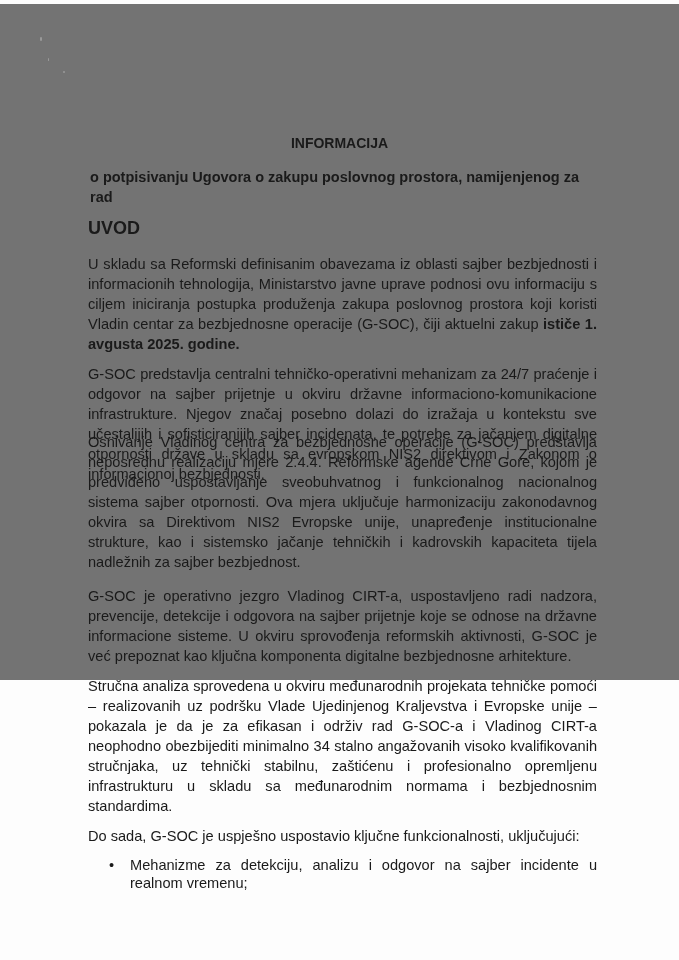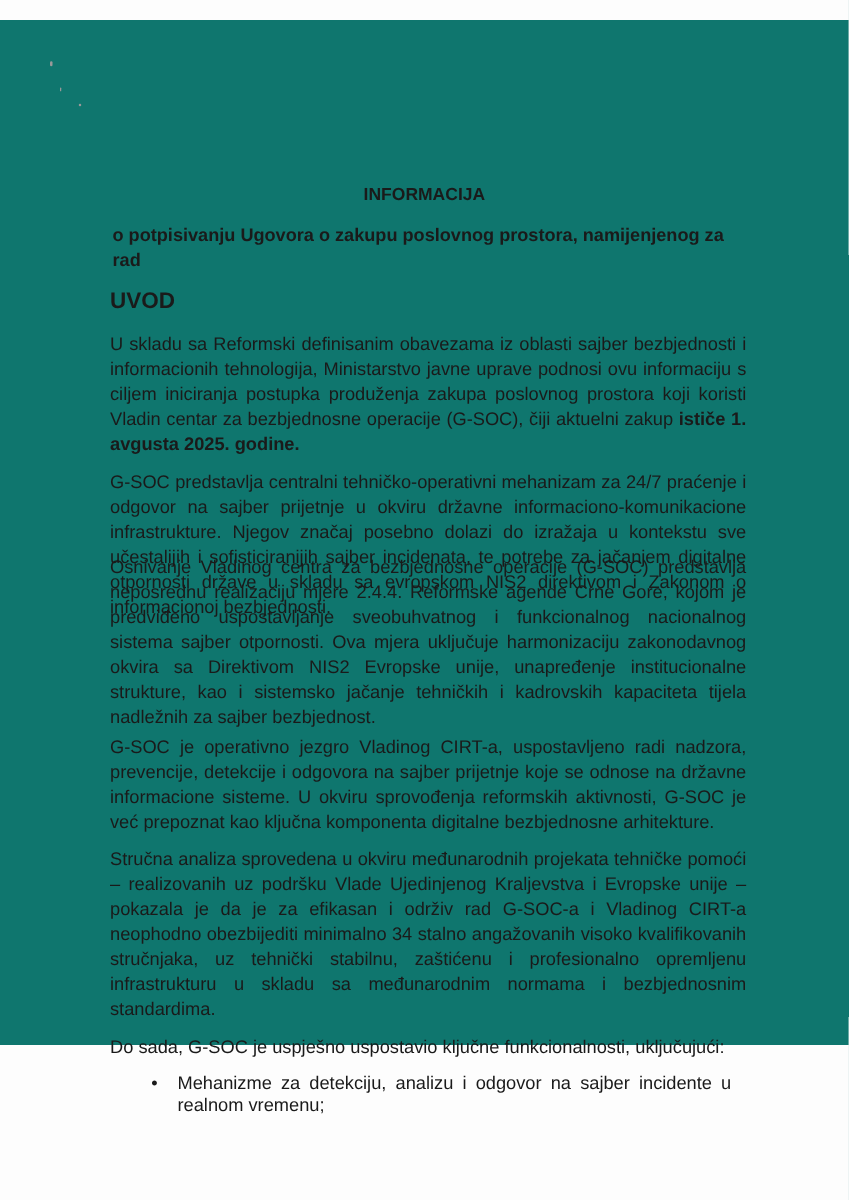--- a/index.html
+++ b/index.html
@@ -1,27 +1,27 @@
 <!DOCTYPE html>
 <html><head>
 <meta charset="utf-8">
 <style>
   html, body { margin: 0; padding: 0; background: #fdfdfd; }
   body { width: 679px; height: 960px; position: relative; overflow: hidden;
          font-family: "Liberation Sans", sans-serif; color: #1a1a1a; }
-  .page { position: absolute; left: 0; top: 16px; width: 679px; height: 820px; background: #0f766e; }
+  .page { position: absolute; left: 0; top: 4px; width: 679px; height: 676px; background: #737373; }
   .speck { position: absolute; background: #999; border-radius: 1px; }
   .title { position: absolute; left: 0; width: 679px; text-align: center; font-weight: bold; font-size: 14px; top: 131px; }
   .subtitle { position: absolute; left: 90px; width: 515px; font-weight: bold; font-size: 14.5px; line-height: 20px; top: 163px; }
   .body { position: absolute; left: 88px; width: 509px; font-size: 14.6px; line-height: 20px; }
   .h { font-weight: bold; font-size: 18px; margin: 0; }
   .h.u { text-decoration: underline; font-size: 14.8px; }
   p { margin: 0; text-align: justify; }
   b { font-weight: bold; }
-  ul { margin: 12px; padding: 0; list-style: none; }
+  ul { margin: 0; padding: 0; list-style: none; }
   li { position: relative; padding-left: 42px; text-align: justify; line-height: 18px; }
   li::before { content: "•"; position: absolute; left: 21px; top: 0; }
 </style>
 </head>
 <body>
 
 <div class="page">
   <div class="speck" style="left:40px;top:33px;width:2px;height:4px;"></div>
   <div class="speck" style="left:48px;top:54px;width:1px;height:3px;"></div>
   <div class="speck" style="left:63px;top:67px;width:2px;height:2px;"></div>
@@ -32,20 +32,20 @@
   </div>
 
   <div class="body" style="top:214px;">
     <div class="h">UVOD</div>
     <p style="margin-top:16px;"><span>U skladu sa Reformski definisanim obavezama iz oblasti sajber bezbjednosti i informacionih tehnologija, Ministarstvo javne uprave podnosi ovu informaciju s ciljem iniciranja postupka produženja zakupa poslovnog prostora koji koristi Vladin centar za bezbjednosne operacije (G-SOC), čiji aktuelni zakup </span><b>ističe 1. avgusta 2025. godine.</b></p>
     <p style="margin-top:10px;">G-SOC predstavlja centralni tehničko-operativni mehanizam za 24/7 praćenje i odgovor na sajber prijetnje u okviru državne informaciono-komunikacione infrastrukture. Njegov značaj posebno dolazi do izražaja u kontekstu sve učestalijih i sofisticiranijih sajber incidenata, te potrebe za jačanjem digitalne otpornosti države u skladu sa evropskom NIS2 direktivom i Zakonom o informacionoj bezbjednosti.</p>
   </div>
 
   <div class="body" style="top:422px;">
     <p style="margin-top:6px;">Osnivanje Vladinog centra za bezbjednosne operacije (G-SOC) predstavlja neposrednu realizaciju mjere 2.4.4. Reformske agende Crne Gore, kojom je predviđeno uspostavljanje sveobuhvatnog i funkcionalnog nacionalnog sistema sajber otpornosti. Ova mjera uključuje harmonizaciju zakonodavnog okvira sa Direktivom NIS2 Evropske unije, unapređenje institucionalne strukture, kao i sistemsko jačanje tehničkih i kadrovskih kapaciteta tijela nadležnih za sajber bezbjednost.</p>
-    <p style="margin-top:4px;">G-SOC je operativno jezgro Vladinog CIRT-a, uspostavljeno radi nadzora, prevencije, detekcije i odgovora na sajber prijetnje koje se odnose na državne informacione sisteme. U okviru sprovođenja reformskih aktivnosti, G-SOC je već prepoznat kao ključna komponenta digitalne bezbjednosne arhitekture.</p>
+    <p style="margin-top:14px;">G-SOC je operativno jezgro Vladinog CIRT-a, uspostavljeno radi nadzora, prevencije, detekcije i odgovora na sajber prijetnje koje se odnose na državne informacione sisteme. U okviru sprovođenja reformskih aktivnosti, G-SOC je već prepoznat kao ključna komponenta digitalne bezbjednosne arhitekture.</p>
     <p style="margin-top:10px;">Stručna analiza sprovedena u okviru međunarodnih projekata tehničke pomoći – realizovanih uz podršku Vlade Ujedinjenog Kraljevstva i Evropske unije – pokazala je da je za efikasan i održiv rad G-SOC-a i Vladinog CIRT-a neophodno obezbijediti minimalno 34 stalno angažovanih visoko kvalifikovanih stručnjaka, uz tehnički stabilnu, zaštićenu i profesionalno opremljenu infrastrukturu u skladu sa međunarodnim normama i bezbjednosnim standardima.</p>
     <p style="margin-top:10px;">Do sada, G-SOC je uspješno uspostavio ključne funkcionalnosti, uključujući:</p>
     <ul style="margin-top:10px;">
       <li>Mehanizme za detekciju, analizu i odgovor na sajber incidente u realnom vremenu;</li>
     </ul>
   </div>
 </div>
 
 </body></html>

